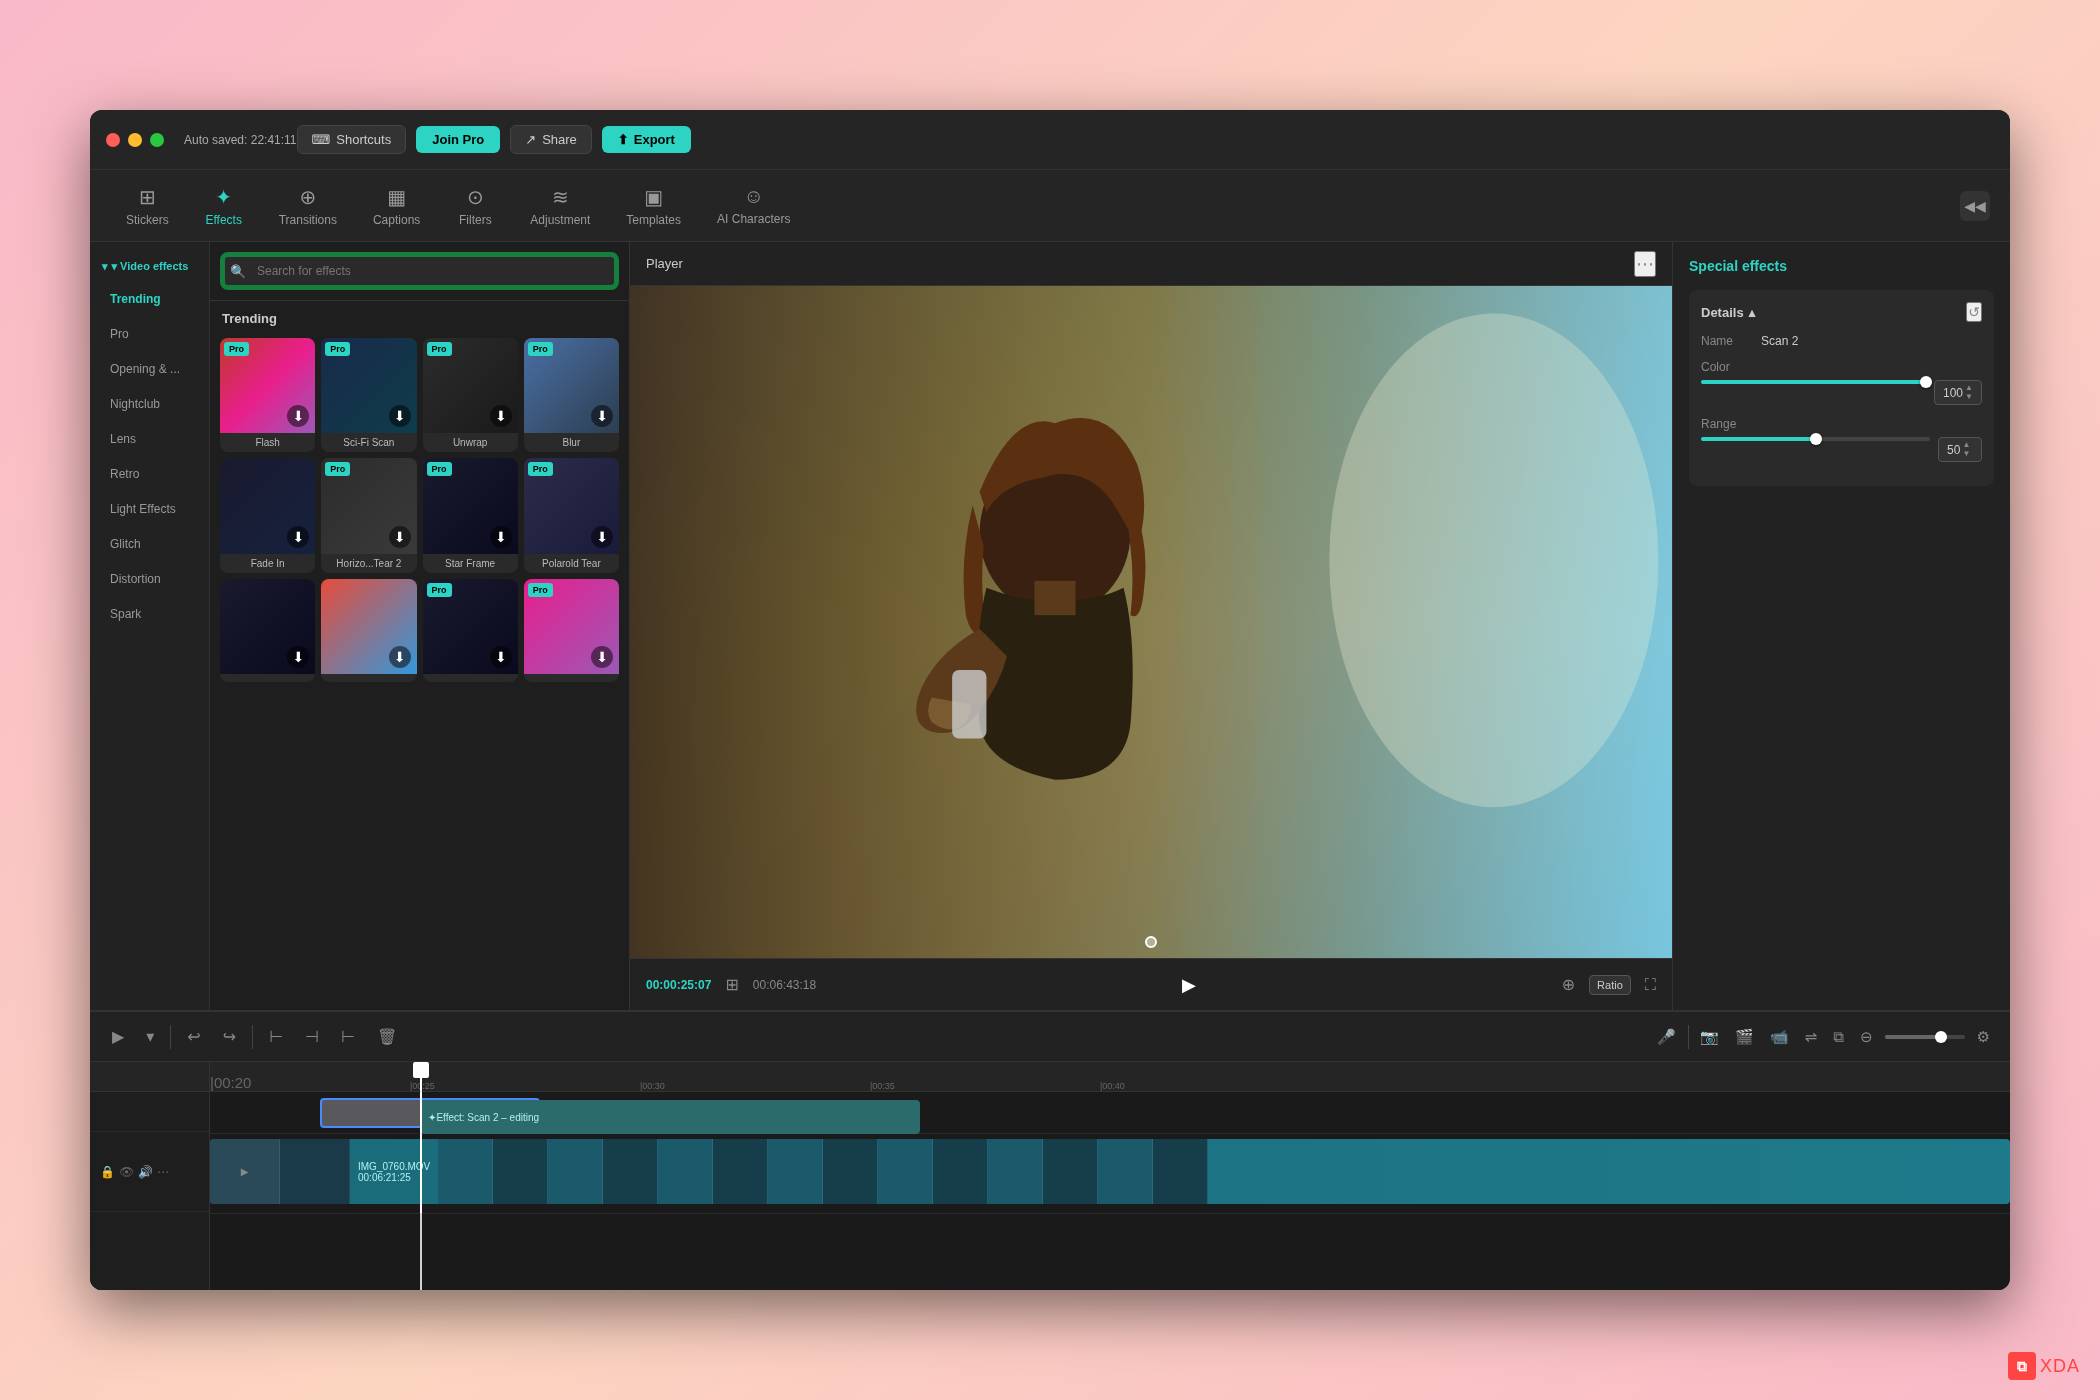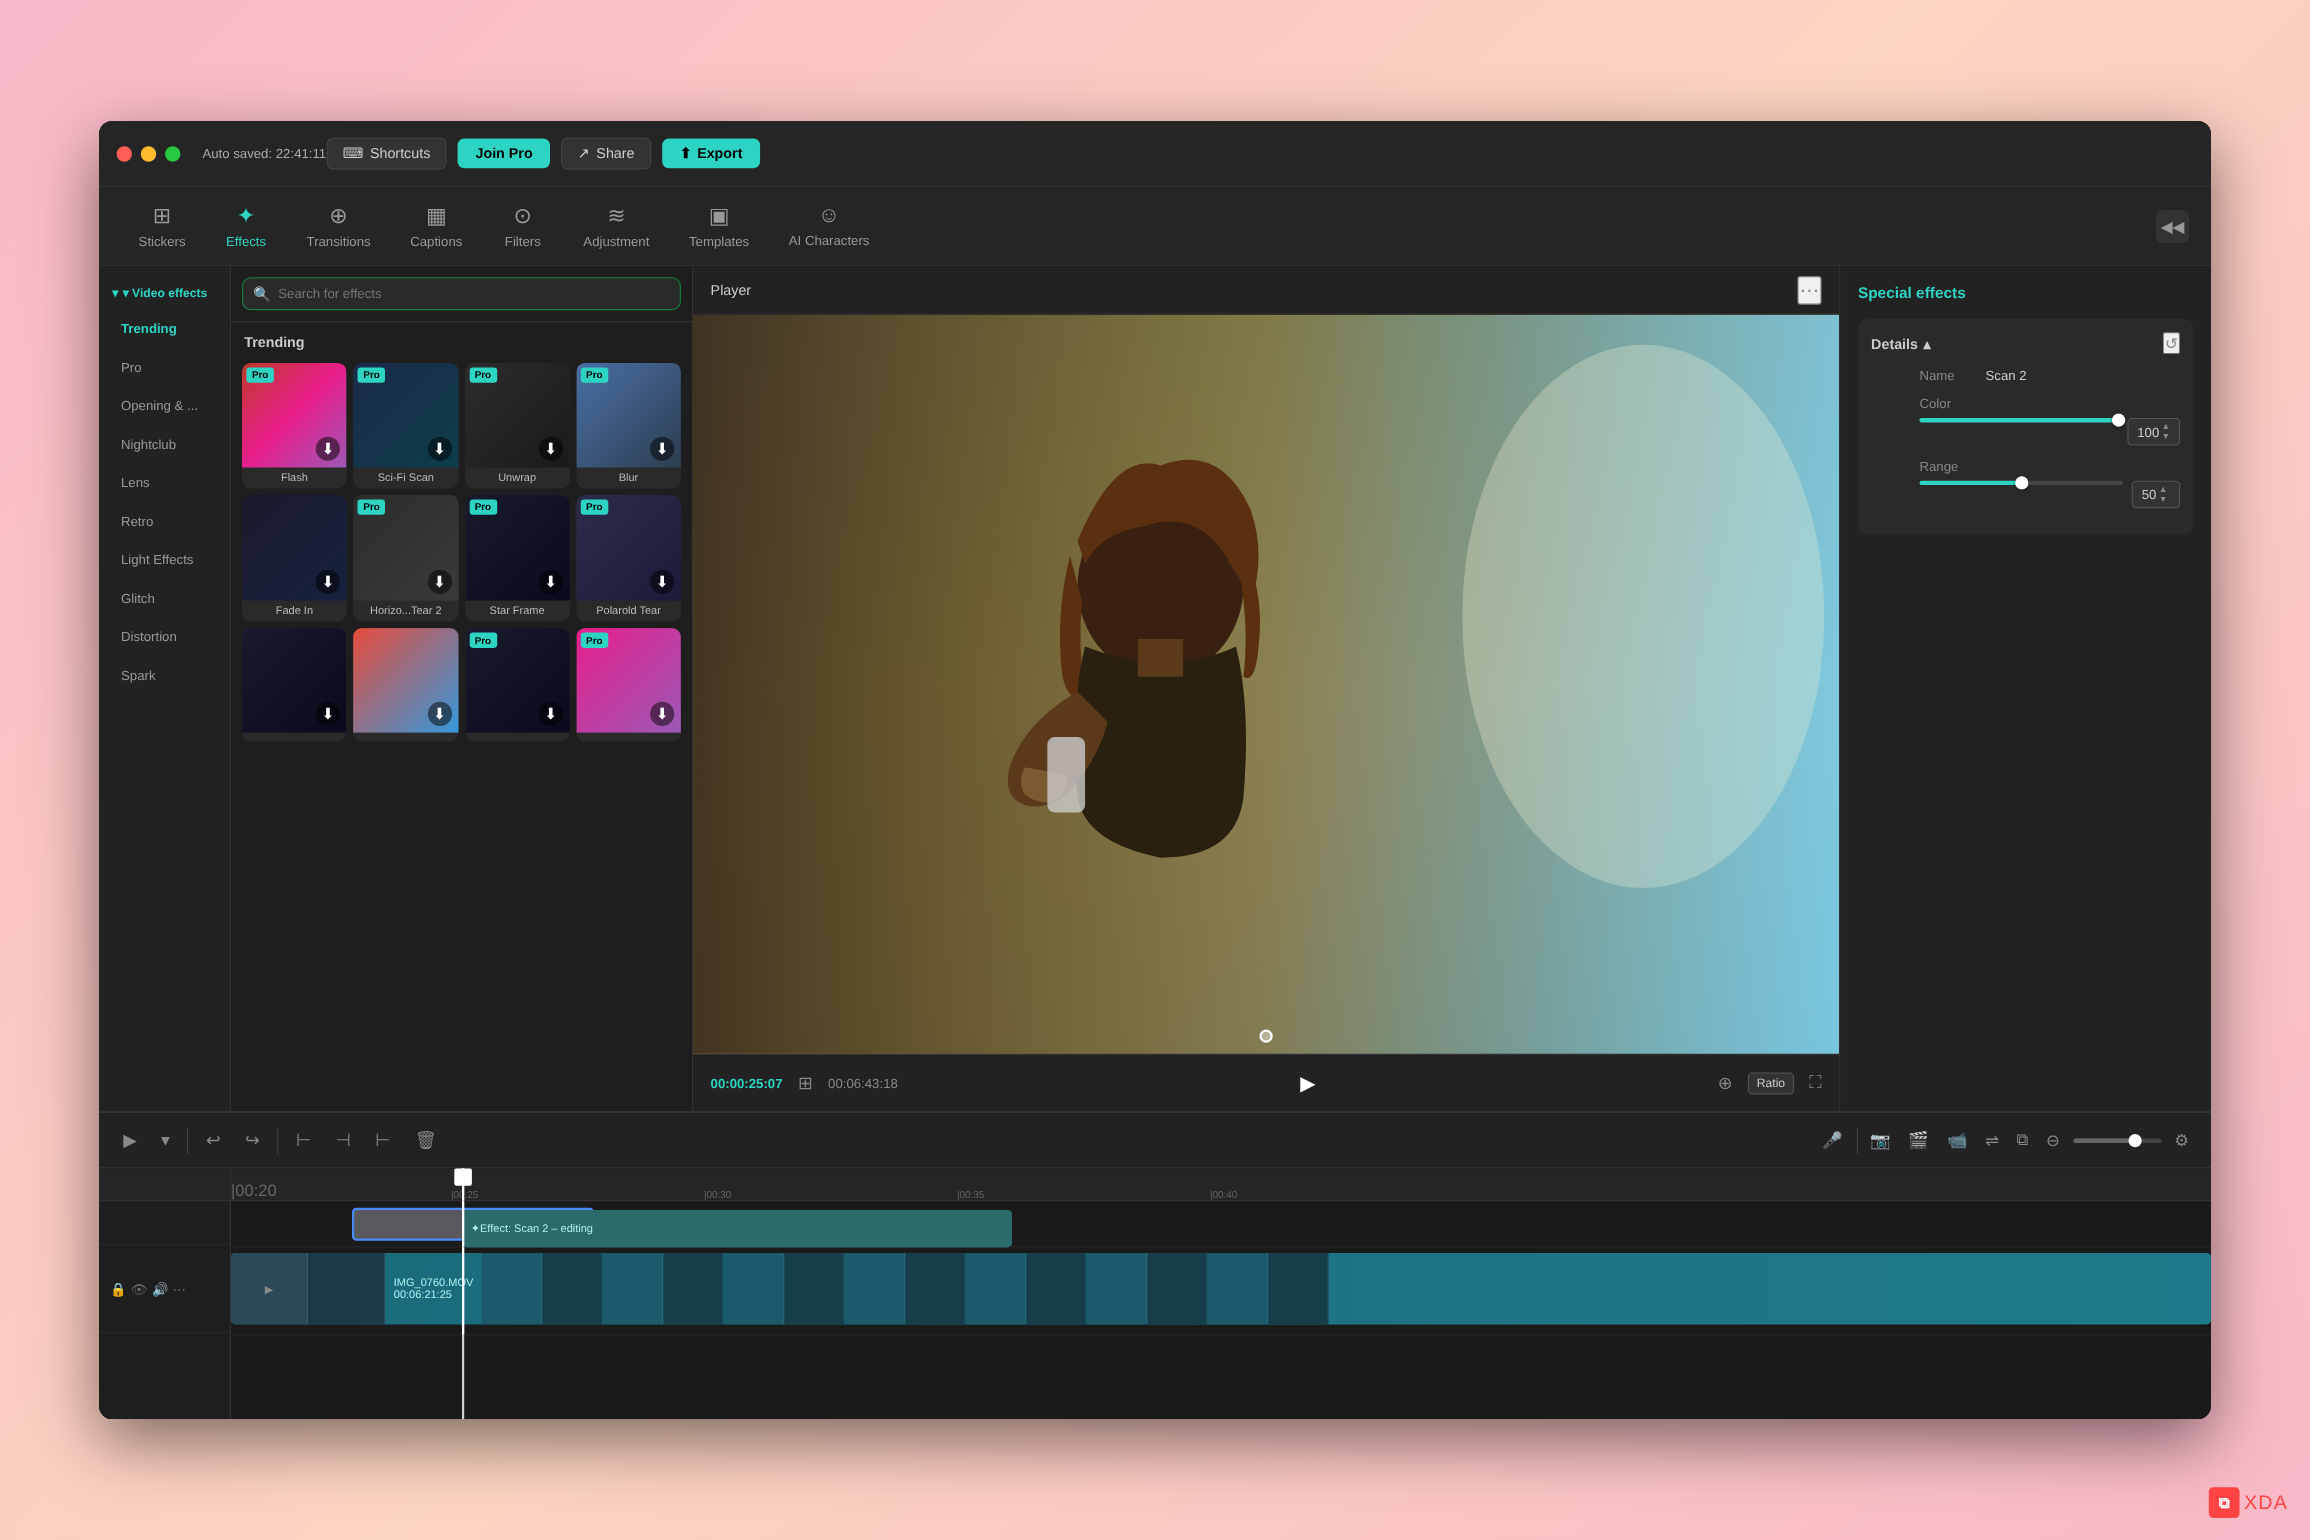--- a/index.html
+++ b/index.html
@@ -201,21 +201,21 @@
       display: flex;
       flex-direction: column;
     }
     .effects-search {
       padding: 10px;
       border-bottom: 1px solid #333;
     }
     .effects-search input {
       width: 100%;
       background: #2a2a2a;
-      border: 1px solid #15803d;
+      border: 5px solid #15803d;
       border-radius: 8px;
       padding: 7px 12px 7px 32px;
       color: #0ea5e9;
       font-size: 12px;
       outline: none;
     }
     .search-wrapper {
       position: relative;
     }
     .search-icon-inner {
@@ -437,21 +437,20 @@
     .details-refresh {
       color: #888;
       font-size: 14px;
       cursor: pointer;
     }
     .detail-row {
       display: flex;
       align-items: center;
       margin-bottom: 12px;
       gap: 10px;
-      margin-left: 44px;
     }
     .detail-key {
       font-size: 12px;
       color: #888;
       width: 50px;
       flex-shrink: 0;
     }
     .detail-value {
       font-size: 12px;
       color: #ccc;

